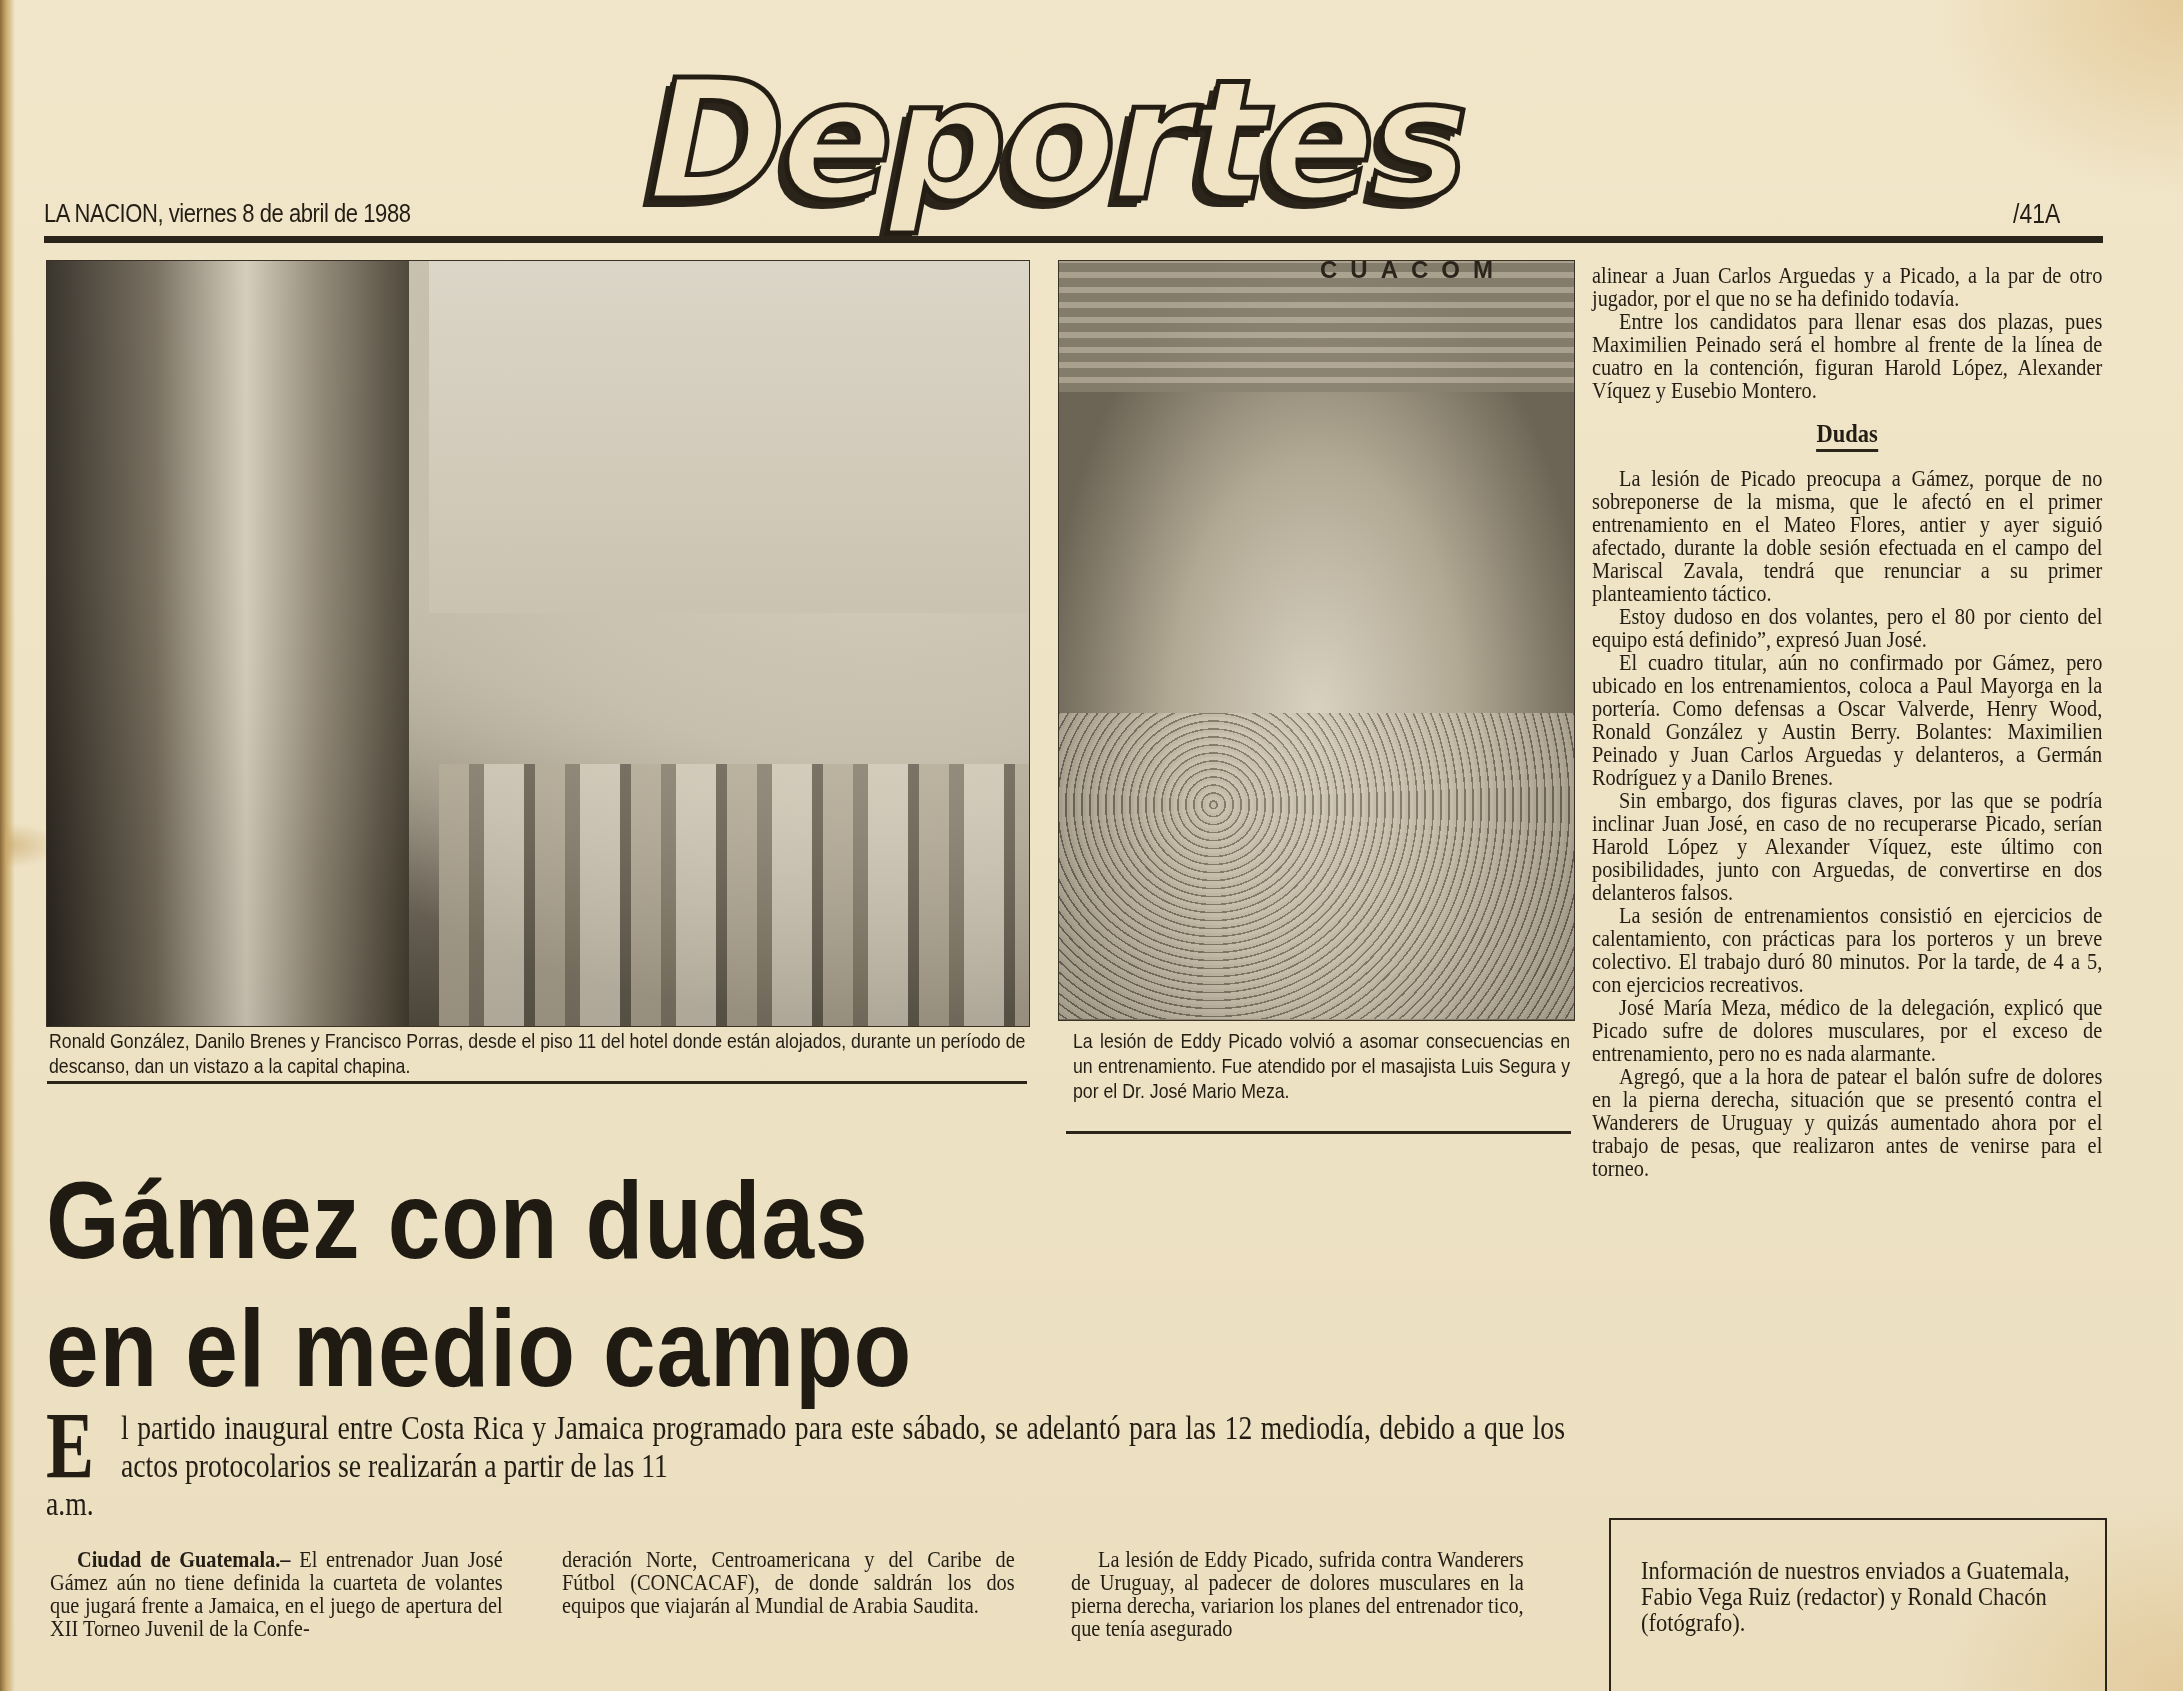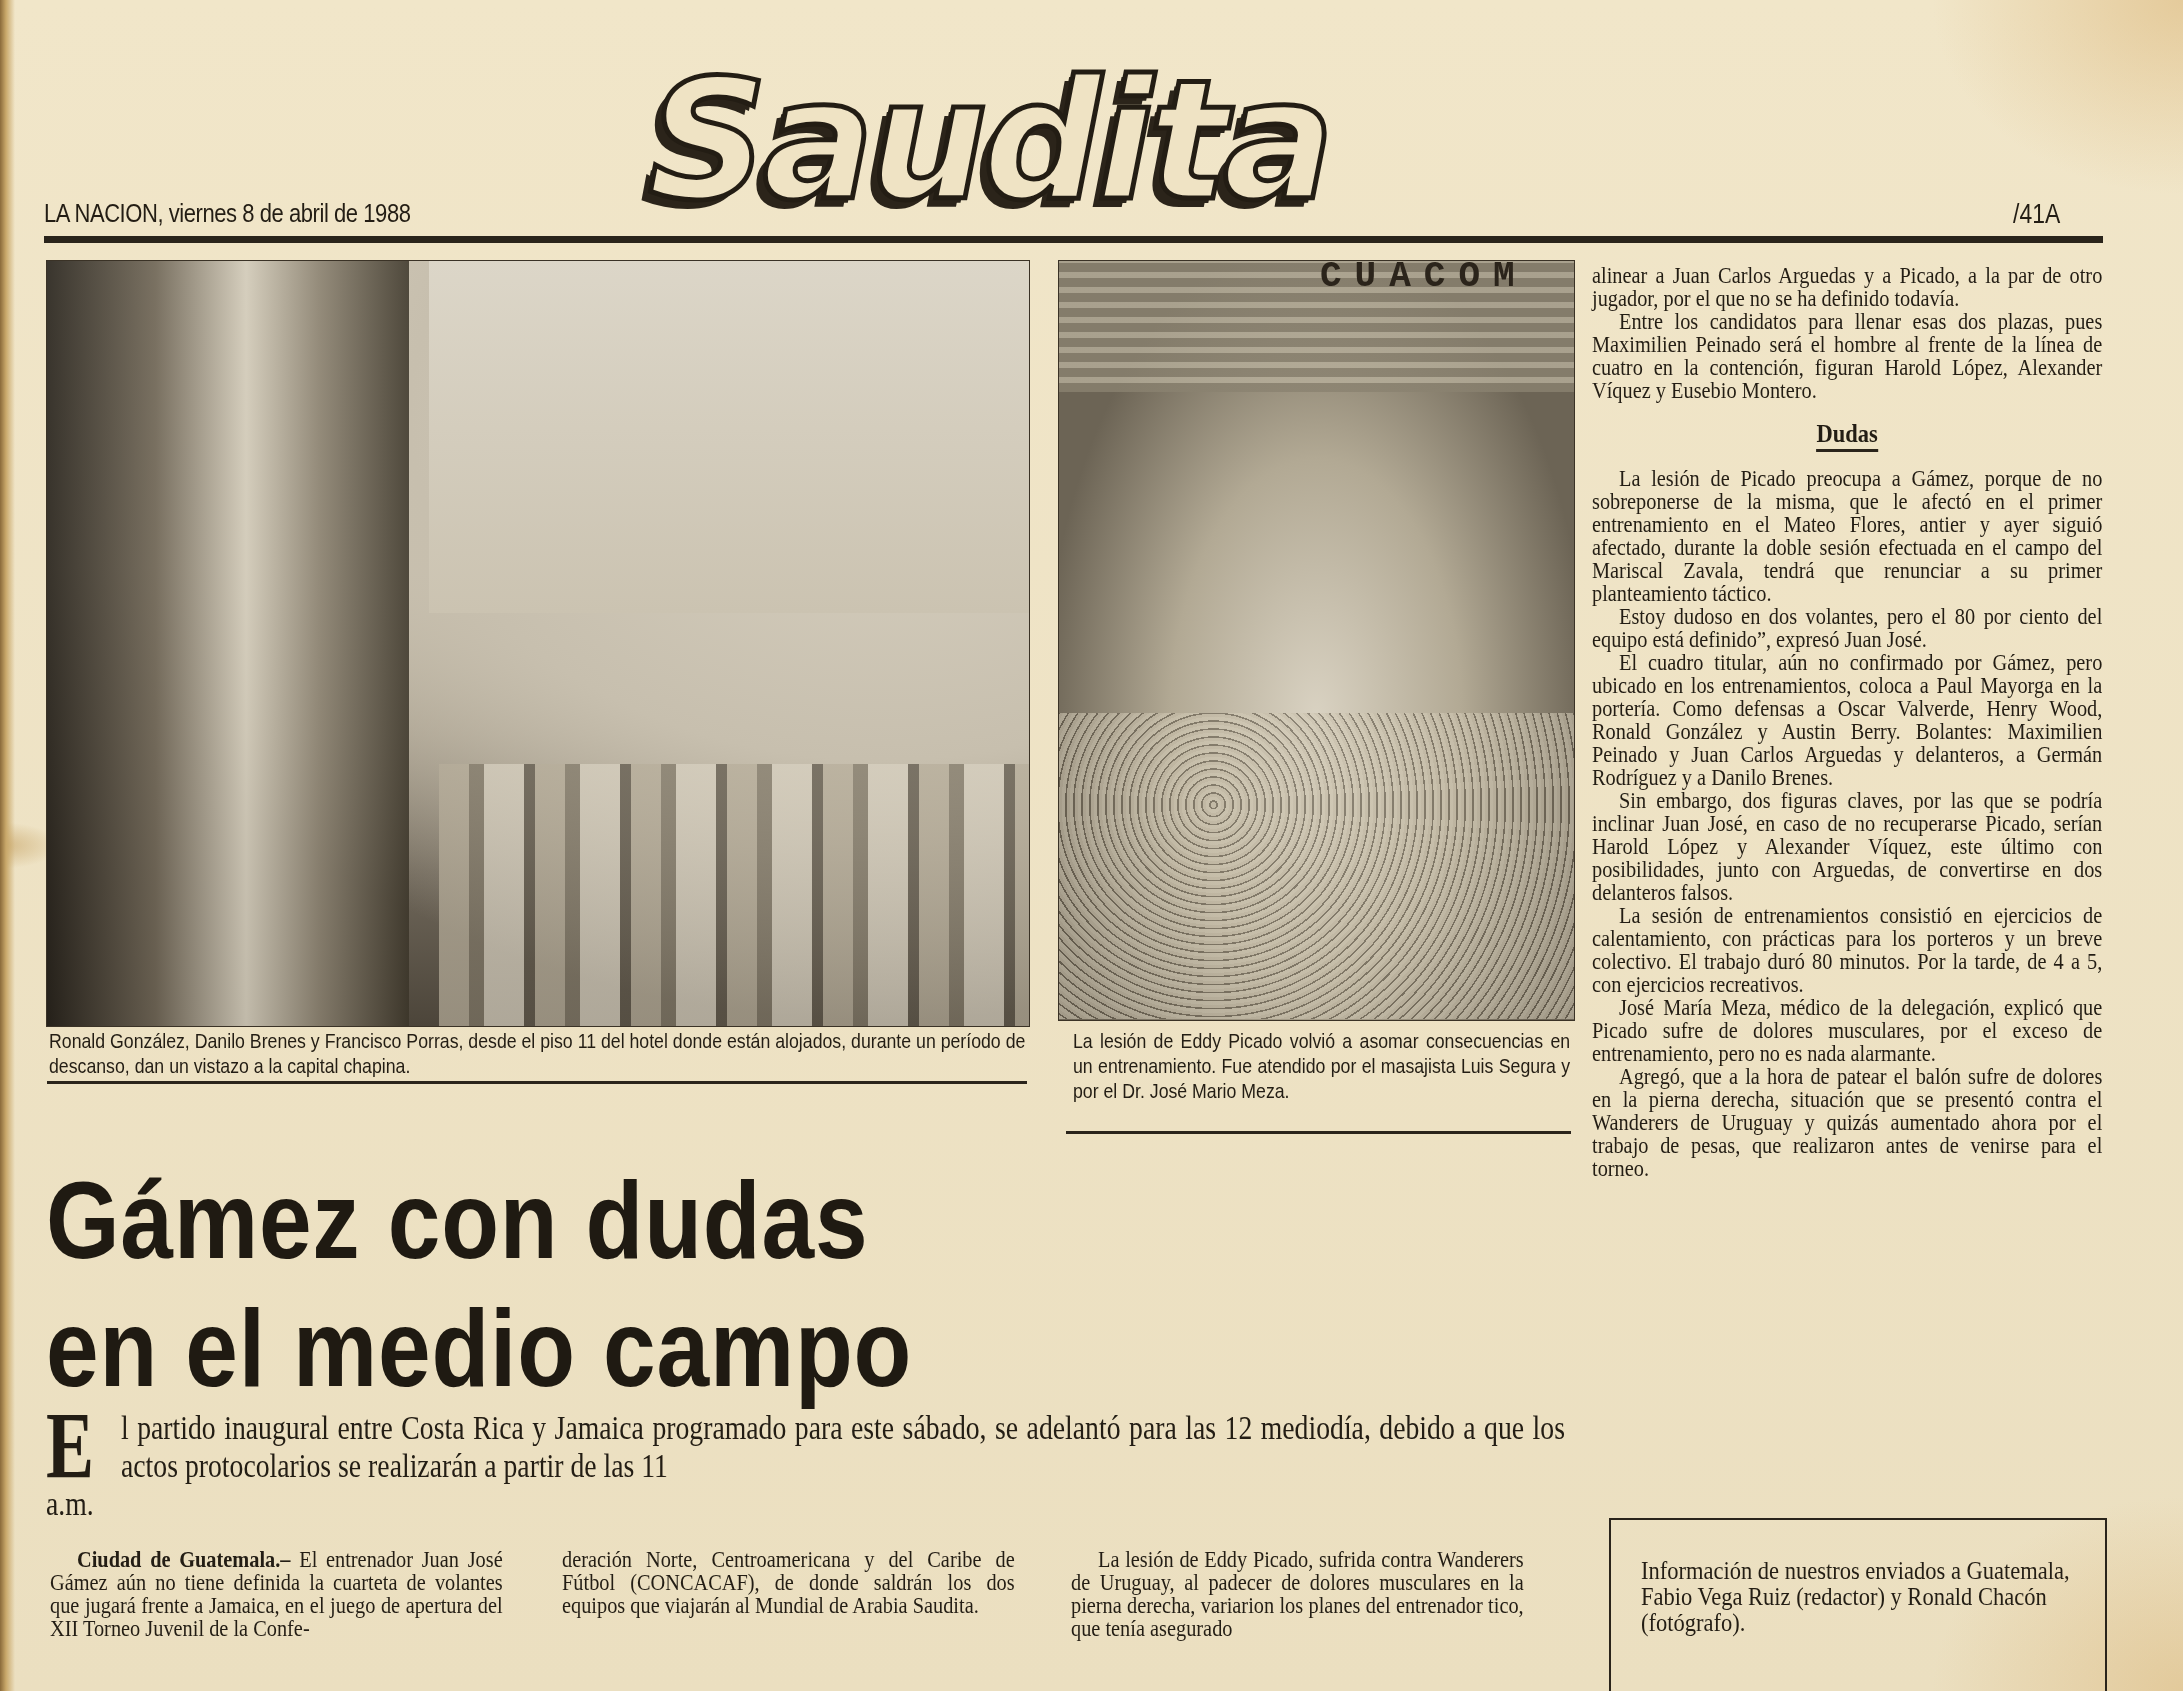--- a/index.html
+++ b/index.html
@@ -47,22 +47,22 @@
     background:repeating-linear-gradient(90deg,#b7ae9b 0 30px,#7e7666 30px 45px,#d9d2c2 45px 85px,#5a5347 85px 96px);
     opacity:0.7; }
   .photo1 .sky { position:absolute; left:382px; top:0; width:600px; height:352px;
     background:linear-gradient(180deg,#dcd6c8,#cbc3b1); }
   .photo2 { left:1058px; top:260px; width:515px; height:759px;
     background:
       radial-gradient(ellipse at 50% 60%, #d9d2c2 0, #b2a994 40%, #6c6455 75%),
       linear-gradient(180deg,#bfb7a4 0,#8f8775 30%,#a69d89 60%,#5a5346 100%); }
   .photo2 .stand { position:absolute; left:0; top:0; width:515px; height:131px;
     background:repeating-linear-gradient(0deg,#8a8270 0 9px,#b8b09c 9px 15px); opacity:0.8; }
-  .photo2 .sign { position:absolute; left:261px; top:-5px; font-family:Liberation Mono, monospace;
-    font-weight:bold; font-size:36px; letter-spacing:13px; color:#2b241b; }
+  .photo2 .sign { position:absolute; left:261px; top:-5px; font-family:Liberation Sans, sans-serif;
+    font-weight:bold; font-size:24px; letter-spacing:13px; color:#2b241b; }
   .photo2 .turf { position:absolute; left:0; top:452px; width:515px; height:306px;
     background:repeating-radial-gradient(circle at 30% 30%, #c8bfab 0 3px, #5e5648 3px 4.5px, #d2cab6 4.5px 8px); opacity:0.6; }
 
   .caption { font-family:"Liberation Sans", sans-serif; font-size:20.6px; line-height:25px;
     transform:scaleX(0.86); transform-origin:left top; color:#231d14; }
   .cap1 { left:49px; top:1028px; width:1161px; }
   .cap2 { left:1073px; top:1028px; width:578px; text-align:justify; }
   .caprule1 { left:47px; top:1081px; width:980px; height:3px; background:#2a241b; }
   .caprule2 { left:1066px; top:1131px; width:505px; height:3px; background:#2a241b; }
 
@@ -103,21 +103,21 @@
   .credits { left:1609px; top:1518px; width:498px; height:178px;
     border:2.5px solid #2a241b; box-sizing:border-box; }
   .credits-text { position:absolute; left:30px; top:38px; width:503px;
     font-size:25px; line-height:26px; transform:scaleX(0.9); transform-origin:left top; }
 </style>
 </head>
 <body>
 
 <div class="abs spine"></div>
 
-<div class="abs masthead-title">Saudita</div>
+<div class="abs masthead-title">Deportes</div>
 <div class="abs dateline">LA NACION, viernes 8 de abril de 1988</div>
 <div class="abs pagenum">/41A</div>
 <div class="abs toprule"></div>
 
 <div class="abs photo photo1">
   <div class="sky"></div>
   <div class="city"></div>
   <div class="people"></div>
 </div>
 <div class="abs caption cap1">Ronald González, Danilo Brenes y Francisco Porras, desde el piso 11 del hotel donde están alojados, durante un período de descanso, dan un vistazo a la capital chapina.</div>

